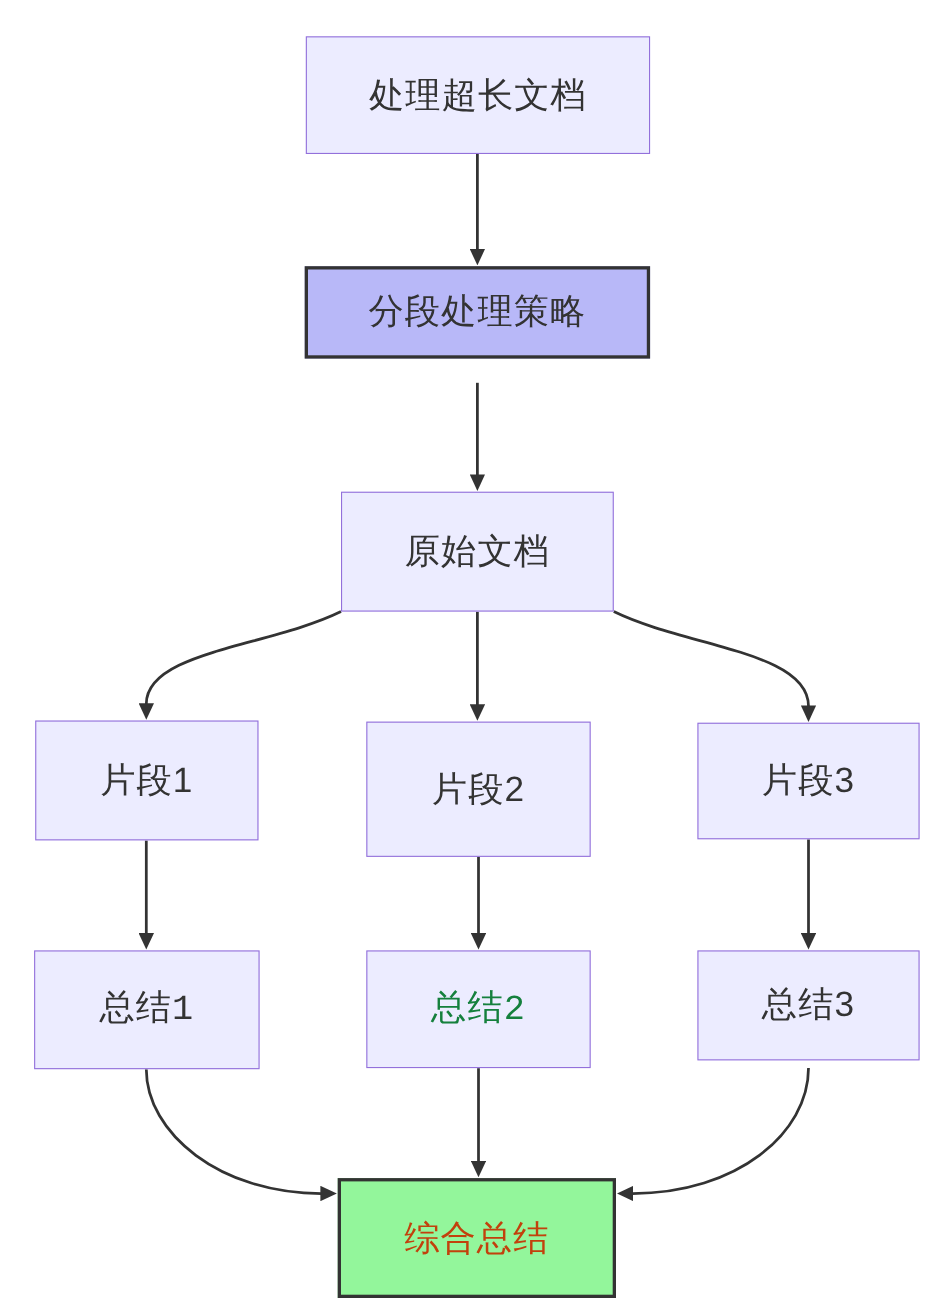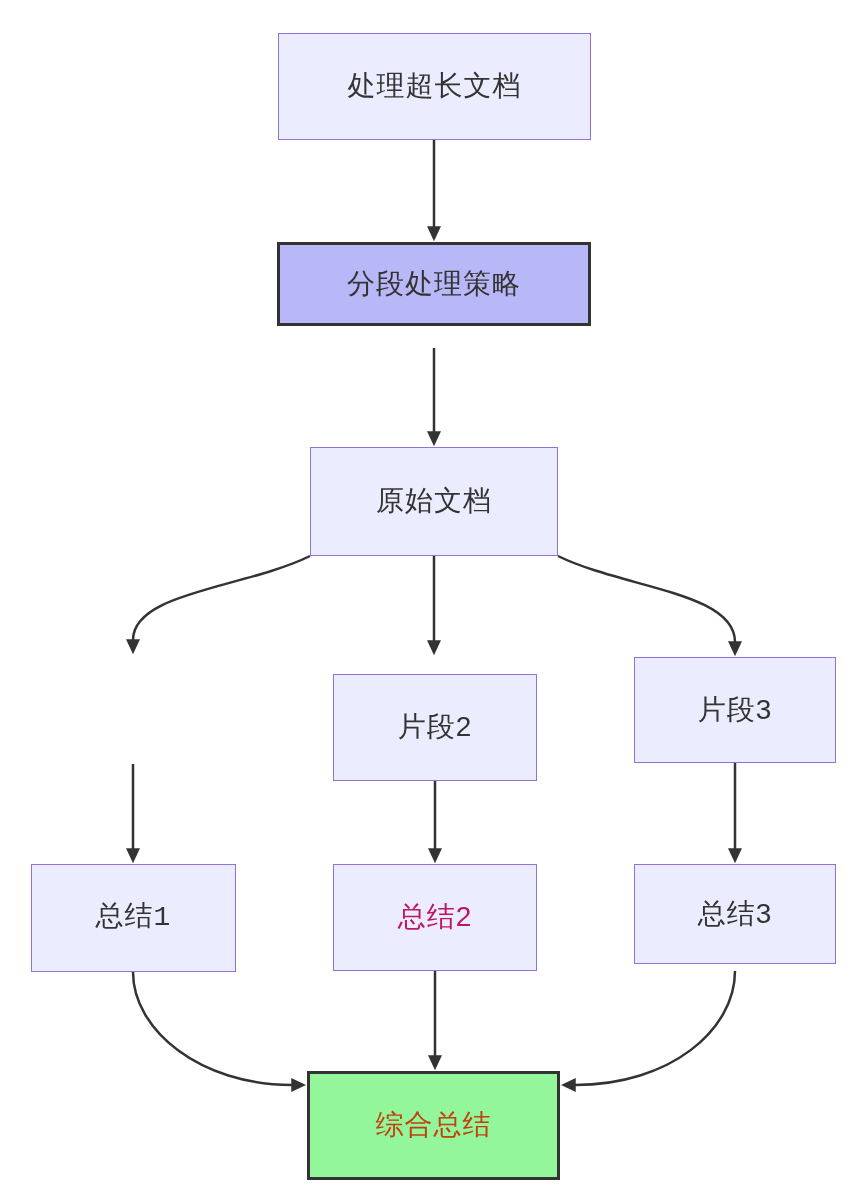--- a/index.html
+++ b/index.html
@@ -25,21 +25,21 @@
   .edge {
     fill: none;
     stroke-width: 2.5px;
   }
   .node {
     position: absolute;
     box-sizing: border-box;
     display: flex;
     align-items: center;
     justify-content: center;
-    font-size: 28px;
+    font-size: 32px;
     color: #333333;
     text-align: center;
     letter-spacing: 1px;
   }
   .node span {
     display: inline-block;
     line-height: 1.3;
   }
 </style>
 </head>
@@ -67,30 +67,33 @@
 
 <div class="node" style="left: 278px; top: 33px; width: 313px; height: 107px; background: rgb(236, 236, 255); border: 1.5px solid rgb(147, 112, 219); color: rgb(51, 51, 51);">
       <span>处理超长文档</span>
     </div>
     <div class="node" style="left: 277px; top: 242px; width: 314px; height: 84px; background: rgb(184, 184, 248); border: 3.5px solid rgb(51, 51, 51); color: rgb(51, 51, 51);">
       <span>分段处理策略</span>
     </div>
     <div class="node" style="left: 310px; top: 447px; width: 248px; height: 109px; background: rgb(236, 236, 255); border: 1.5px solid rgb(147, 112, 219); color: rgb(51, 51, 51); text-align: right;">
       <span>原始文档</span>
     </div>
-    <div class="node" style="left: 333px; top: 674px; width: 204px; height: 107px; background: rgb(236, 236, 255); border: 1.5px solid rgb(147, 112, 219); color: rgb(51, 51, 51);">
+    <div class="node" style="left: 32px; top: 655px; width: 203px; height: 109px; background: rgb(236, 236, 255); border: 1.5px solid rgb(147, 112, 219); color: rgb(51, 51, 51);">
+      <span>片段1</span>
+    </div>
+    <div class="node" style="left: 333px; top: 656px; width: 204px; height: 123px; background: rgb(236, 236, 255); border: 1.5px solid rgb(147, 112, 219); color: rgb(51, 51, 51);">
       <span>片段2</span>
     </div>
     <div class="node" style="left: 634px; top: 657px; width: 202px; height: 106px; background: rgb(236, 236, 255); border: 1.5px solid rgb(147, 112, 219); color: rgb(51, 51, 51);">
       <span>片段3</span>
     </div>
     <div class="node" style="left: 31px; top: 864px; width: 205px; height: 108px; background: rgb(236, 236, 255); border: 1.5px solid rgb(147, 112, 219); color: rgb(51, 51, 51); font-family: Liberation Mono, monospace;">
       <span>总结1</span>
     </div>
-    <div class="node" style="left: 333px; top: 864px; width: 204px; height: 107px; background: rgb(236, 236, 255); border: 1.5px solid rgb(147, 112, 219); color: #be185d;">
+    <div class="node" style="left: 333px; top: 864px; width: 204px; height: 107px; background: rgb(236, 236, 255); border: 1.5px solid rgb(147, 112, 219); color: #15803d; font-family: Liberation Mono, monospace;">
       <span>总结2</span>
     </div>
     <div class="node" style="left: 634px; top: 864px; width: 202px; height: 100px; background: rgb(236, 236, 255); border: 1.5px solid rgb(147, 112, 219); color: rgb(51, 51, 51);">
       <span>总结3</span>
     </div>
     <div class="node" style="left: 307px; top: 1071px; width: 253px; height: 109px; background: rgb(147, 246, 155); border: 3.5px solid rgb(51, 51, 51); color: #c2410c;">
       <span>综合总结</span>
     </div>
   </div>
 

